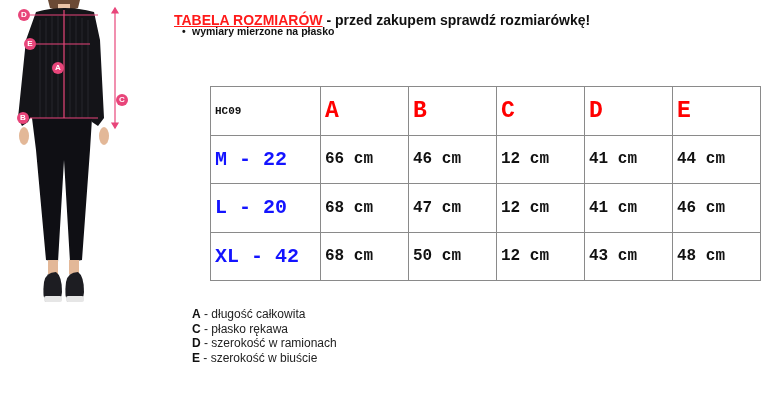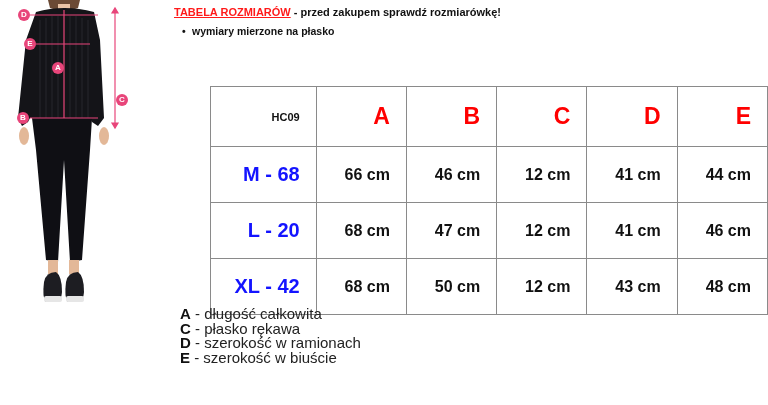--- a/index.html
+++ b/index.html
@@ -3,40 +3,40 @@
 <meta charset="utf-8">
 <style>
   html, body { margin:0; padding:0; background:#ffffff; }
   body { width:768px; height:405px; position:relative; overflow:hidden; font-family:"Liberation Sans", sans-serif; color:#111; }
 
   
   .figure { position:absolute; left:0; top:0; width:140px; height:320px; }
   .figure svg { display:block; }
 
   
-  .header { position:absolute; left:174px; top:6px; font-size:11px; font-weight:bold; }
+  .header { position:absolute; left:174px; top:12px; font-size:14px; font-weight:bold; }
   .header .title { color:#ff1a1a; text-decoration:underline; }
   .header .subtitle { color:#111; }
   .bullets { position:absolute; left:182px; top:24px; margin:0; padding:0; list-style:none; font-size:10.5px; font-weight:bold; }
   .bullets li { height:15px; line-height:15px; }
   .bullets li .dot { display:inline-block; width:10px; }
 
   
   .size-table { position:absolute; left:210px; top:86px; border-collapse:collapse; }
-  .size-table td { border:1px solid #8a8a8a; text-align:right; vertical-align:middle; padding:16px; }
+  .size-table td { border:1px solid #8a8a8a; text-align:left; vertical-align:middle; padding:4px;font-family:Liberation Mono, monospace; }
   .size-table tr { height:48.5px; }
   .size-table td.c0 { width:101px; }
   .size-table td.cx { width:79px; }
   .hc { font-size:11px; font-weight:bold; color:#111; }
   .col-letter { font-size:23px; font-weight:bold; color:#ff0000; }
   .size-label { font-size:20px; font-weight:bold; color:#1414ff; }
   .cell { font-size:16px; font-weight:bold; color:#111; }
 
   
-  .legend { position:absolute; left:180px; top:307px; font-size:15px; color:#222; }
+  .legend { position:absolute; left:192px; top:307px; font-size:12px; color:#222; }
   .legend .row { height:14.5px; line-height:14.5px; }
   .legend .key { font-weight:bold; color:#111; }
 </style>
 </head>
 <body>
 
 <div class="figure">
   <svg width="140" height="320" viewBox="0 0 140 320">
 
     <path d="M48 0 L80 0 L78 8 Q64 14 50 8 Z" fill="#6b4a35"></path>
@@ -102,21 +102,21 @@
   <tbody>
       <tr>
     <td class="c0 hc">HC09</td>
     <td class="cx col-letter">A</td>
     <td class="cx col-letter">B</td>
     <td class="cx col-letter">C</td>
     <td class="cx col-letter">D</td>
     <td class="cx col-letter">E</td>
   </tr>
   <tr>
-    <td class="c0 size-label">M - 68</td>
+    <td class="c0 size-label">M - 22</td>
     <td class="cx cell">66 cm</td>
     <td class="cx cell">46 cm</td>
     <td class="cx cell">12 cm</td>
     <td class="cx cell">41 cm</td>
     <td class="cx cell">44 cm</td>
   </tr>
   <tr>
     <td class="c0 size-label">L - 20</td>
     <td class="cx cell">68 cm</td>
     <td class="cx cell">47 cm</td>

